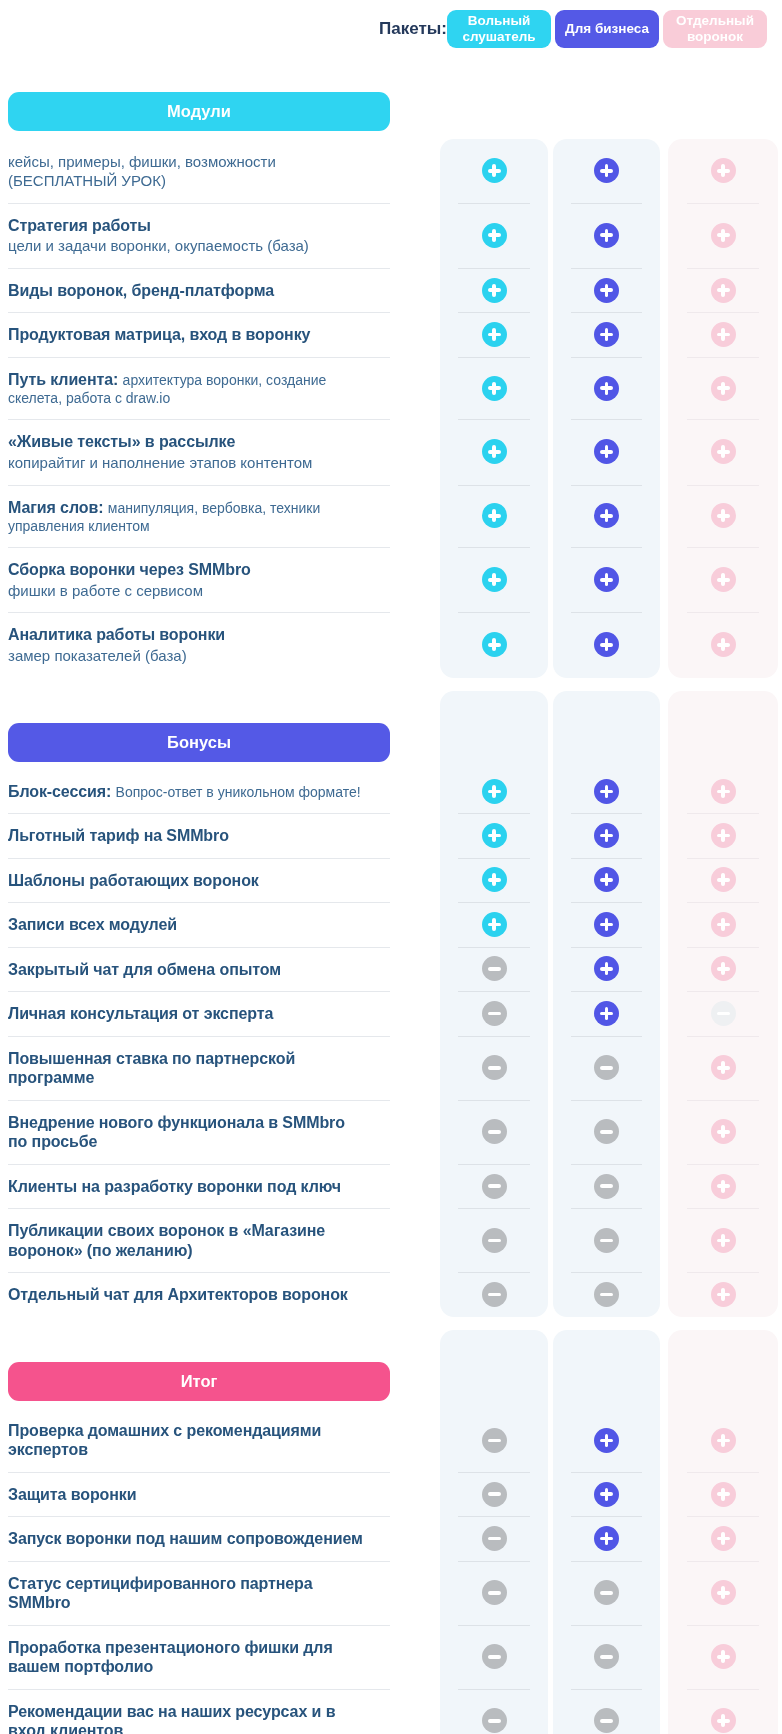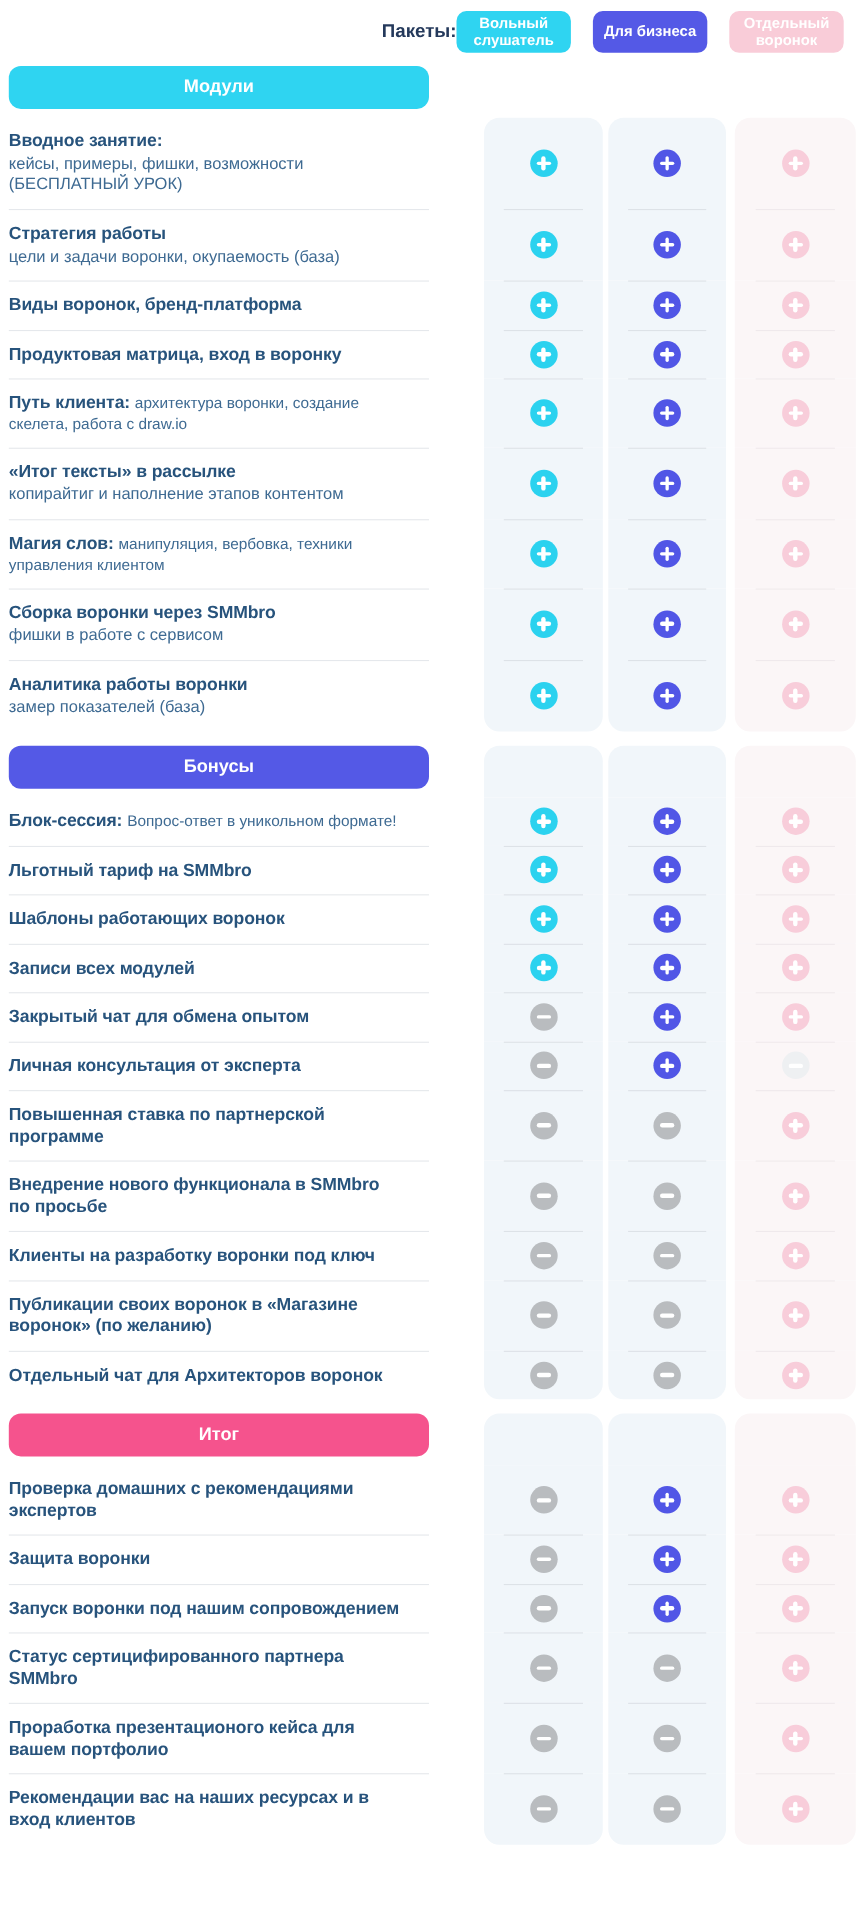--- a/index.html
+++ b/index.html
@@ -6,36 +6,36 @@
   body{
     width:782px;
     font-family:"Liberation Sans", sans-serif;
     color:#27537c;
   }
   .page{padding:8px 0 24px 8px;box-sizing:border-box;}
 
   
   .top-row{display:flex;justify-content:flex-end;align-items:center;padding:2px 15px 12px 0;}
   .pkg-label{font-weight:bold;font-size:17px;color:#24395b;}
-  .pkg-buttons{display:flex;gap:20px;}
+  .pkg-buttons{display:flex;gap:4px;}
   .pkg-btn{
     width:104px;min-height:38px;border:none;border-radius:9px;
     color:#fff;font-weight:bold;font-size:13.5px;line-height:1.15;
     display:flex;align-items:center;justify-content:center;text-align:center;
     padding:3px 5px;box-sizing:border-box;cursor:pointer;
     font-family:"Liberation Sans", sans-serif;
   }
 
   
   .section{display:grid;grid-template-columns:427px 113px 112px 118px;margin-bottom:13px;}
   .left-head{padding-bottom:8px;}
   .pill{
     width:382px;height:39px;border-radius:11px;box-sizing:border-box;
     display:flex;align-items:center;justify-content:center;
-    color:#fff;font-weight:bold;font-size:16.5px;
+    color:#fff;font-weight:bold;font-size:16.5px;margin-top:32px;
   }
 
   
   .feat{width:382px;box-sizing:border-box;padding:12px 24px 12px 0;}
   .feat.sep{border-top:1px solid #e5e8ec;}
   .f-title{font-weight:bold;font-size:16px;color:#27537c;line-height:1.22;letter-spacing:-0.1px;}
   .f-sub{font-size:15px;color:#3e6a92;line-height:1.25;margin-top:2px;}
   .f-sub-inline{font-weight:normal;font-size:14px;color:#3e6a92;}
 
   
@@ -69,21 +69,20 @@
   </div>
   <div id="sections">
       <div class="section">
         <div class="left-head">
           <div class="pill" style="background: rgb(47, 212, 241);">Модули</div>
         </div>
         <div class="icon-cell c0"></div>
         <div class="icon-cell c1"></div>
         <div class="icon-cell c2"></div>
         <div class="feat">
-          <div class="f-title">Вводное занятие:</div>
           <div class="f-sub">кейсы, примеры, фишки, возможности (БЕСПЛАТНЫЙ УРОК)</div>
         </div>
         <div class="icon-cell bg c0 top">
           <span class="icon plus" style="background: rgb(43, 210, 239);"></span>
         </div>
         <div class="icon-cell bg c1 top">
           <span class="icon plus" style="background: rgb(81, 86, 230);"></span>
         </div>
         <div class="icon-cell bg c2 top">
           <span class="icon plus" style="background: rgb(248, 205, 218);"></span>
@@ -131,21 +130,21 @@
         <div class="icon-cell bg c0 isep">
           <span class="icon plus" style="background: rgb(43, 210, 239);"></span>
         </div>
         <div class="icon-cell bg c1 isep">
           <span class="icon plus" style="background: rgb(81, 86, 230);"></span>
         </div>
         <div class="icon-cell bg c2 isep">
           <span class="icon plus" style="background: rgb(248, 205, 218);"></span>
         </div>
         <div class="feat sep">
-          <div class="f-title">«Итог тексты» в рассылке</div>
+          <div class="f-title">«Живые тексты» в рассылке</div>
           <div class="f-sub">копирайтиг и наполнение этапов контентом</div>
         </div>
         <div class="icon-cell bg c0 isep">
           <span class="icon plus" style="background: rgb(43, 210, 239);"></span>
         </div>
         <div class="icon-cell bg c1 isep">
           <span class="icon plus" style="background: rgb(81, 86, 230);"></span>
         </div>
         <div class="icon-cell bg c2 isep">
           <span class="icon plus" style="background: rgb(248, 205, 218);"></span>
@@ -378,21 +377,21 @@
         <div class="icon-cell bg c0 isep">
           <span class="icon minus" style="background: rgb(185, 188, 191);"></span>
         </div>
         <div class="icon-cell bg c1 isep">
           <span class="icon minus" style="background: rgb(185, 188, 191);"></span>
         </div>
         <div class="icon-cell bg c2 isep">
           <span class="icon plus" style="background: rgb(248, 205, 218);"></span>
         </div>
         <div class="feat sep">
-          <div class="f-title">Проработка презентационого кейса для вашем портфолио</div>
+          <div class="f-title">Проработка презентационого фишки для вашем портфолио</div>
         </div>
         <div class="icon-cell bg c0 isep">
           <span class="icon minus" style="background: rgb(185, 188, 191);"></span>
         </div>
         <div class="icon-cell bg c1 isep">
           <span class="icon minus" style="background: rgb(185, 188, 191);"></span>
         </div>
         <div class="icon-cell bg c2 isep">
           <span class="icon plus" style="background: rgb(248, 205, 218);"></span>
         </div>

